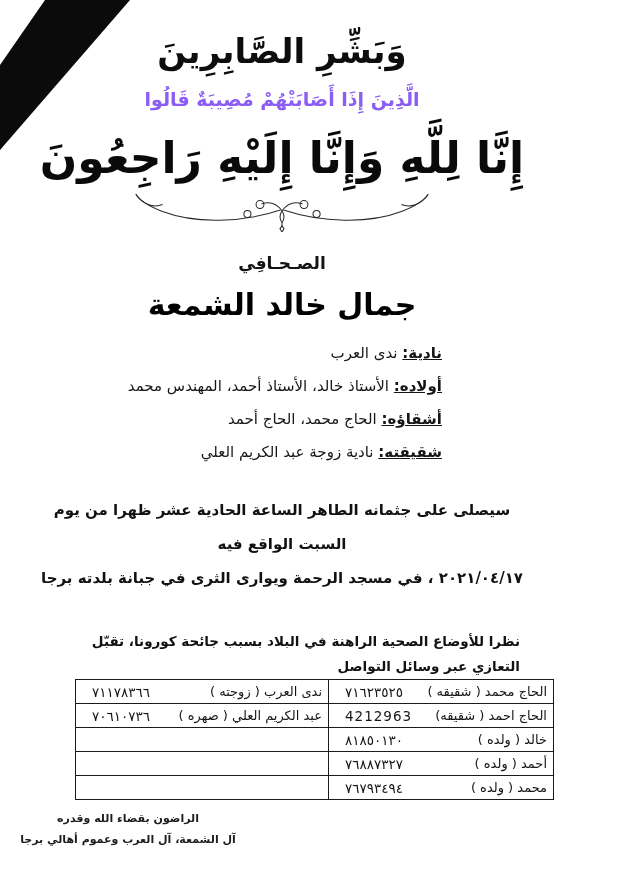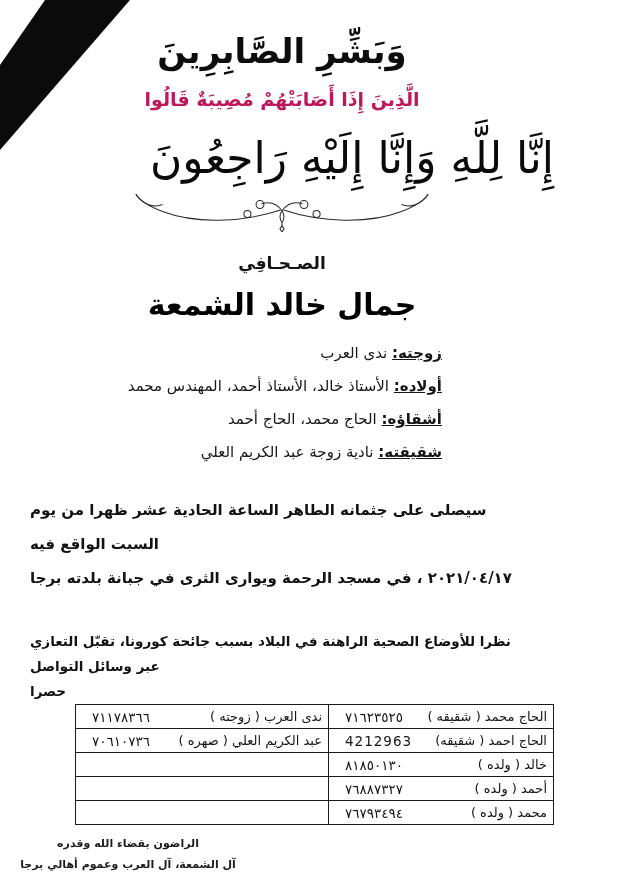--- a/index.html
+++ b/index.html
@@ -18,26 +18,26 @@
     clip-path:polygon(45px 0,130px 0,0 150px,0 65px);
   }
   .verse1{
     margin:26px 20px 0;
     font-size:34px;font-weight:bold;line-height:50px;
     direction:rtl;text-align:center;color:#0d0d0d;
   }
   .verse2{
     margin:8px 20px 0;
     font-size:19px;font-weight:bold;line-height:30px;
-    direction:rtl;text-align:center;color:#be185d;
+    direction:rtl;text-align:center;color:#8b5cf6;
   }
   .verse3{
     margin:12px 10px 0;
-    font-size:44px;font-weight:normal;line-height:64px;
-    direction:rtl;text-align:right;color:#0a0a0a;
+    font-size:44px;font-weight:bold;line-height:64px;
+    direction:rtl;text-align:center;color:#0a0a0a;
     letter-spacing:-1px;
   }
   .flourish{display:block;margin:-2px auto 0;width:380px;height:44px;}
   .intro{
     margin:0 30px 0;
     font-size:16px;font-weight:bold;line-height:22px;
     direction:rtl;text-align:center;color:#141414;
   }
   .deceased-title{
     margin-top:19px;
@@ -51,26 +51,26 @@
   }
   .family{
     margin:10px 122px 0 40px;
     direction:rtl;text-align:right;
     font-size:15px;line-height:33px;color:#161616;
   }
   .family .lbl{font-weight:bold;text-decoration:underline;}
   .funeral{
     margin:24px 30px 0;
     font-size:15px;font-weight:bold;line-height:34px;
-    direction:rtl;text-align:left;color:#121212;
+    direction:rtl;text-align:center;color:#121212;
   }
   .covid{
-    margin:34px 30px 0;
+    margin:34px 44px 0;
     font-size:13.5px;font-weight:bold;line-height:25px;
-    direction:rtl;text-align:left;color:#121212;
+    direction:rtl;text-align:right;color:#121212;
   }
   table.contacts{
     margin:0 0 0 75px;
     width:476px;
     border-collapse:collapse;
     direction:rtl;
     table-layout:fixed;
   }
   table.contacts td{
     border:1.5px solid #1a1a1a;
@@ -122,21 +122,21 @@
     <path d="M190,48 l2.6,4 l-2.6,4 l-2.6,-4 z"></path>
   </svg>
 
 
   <div class="deceased-title">الصـحـافِي</div>
 
   <div class="deceased-name">جمال خالد الشمعة</div>
 
   <div class="family">
     <div>
-      <span class="lbl">زوجته:</span>
+      <span class="lbl">نادية:</span>
       <span>ندى العرب</span>
     </div>
     <div>
       <span class="lbl">أولاده:</span>
       <span>الأستاذ خالد، الأستاذ أحمد، المهندس محمد</span>
     </div>
     <div>
       <span class="lbl">أشقاؤه:</span>
       <span>الحاج محمد، الحاج أحمد</span>
     </div>
@@ -146,21 +146,20 @@
     </div>
   </div>
 
   <div class="funeral">
     <div>سيصلى على جثمانه الطاهر الساعة الحادية عشر ظهرا من يوم السبت الواقع فيه</div>
     <div>٢٠٢١/٠٤/١٧ ، في مسجد الرحمة ويوارى الثرى في جبانة بلدته برجا</div>
   </div>
 
   <div class="covid">
     <div>نظرا للأوضاع الصحية الراهنة في البلاد بسبب جائحة كورونا، تقبّل التعازي عبر وسائل التواصل</div>
-    <div>حصرا</div>
   </div>
 
   <table class="contacts">
     <tbody>
       <tr>
         <td class="col-r">
             <div class="cellwrap">
           <span class="cname">الحاج محمد ( شقيقه )</span>
           <span class="cphone">٧١٦٢٣٥٢٥</span>
         </div>

